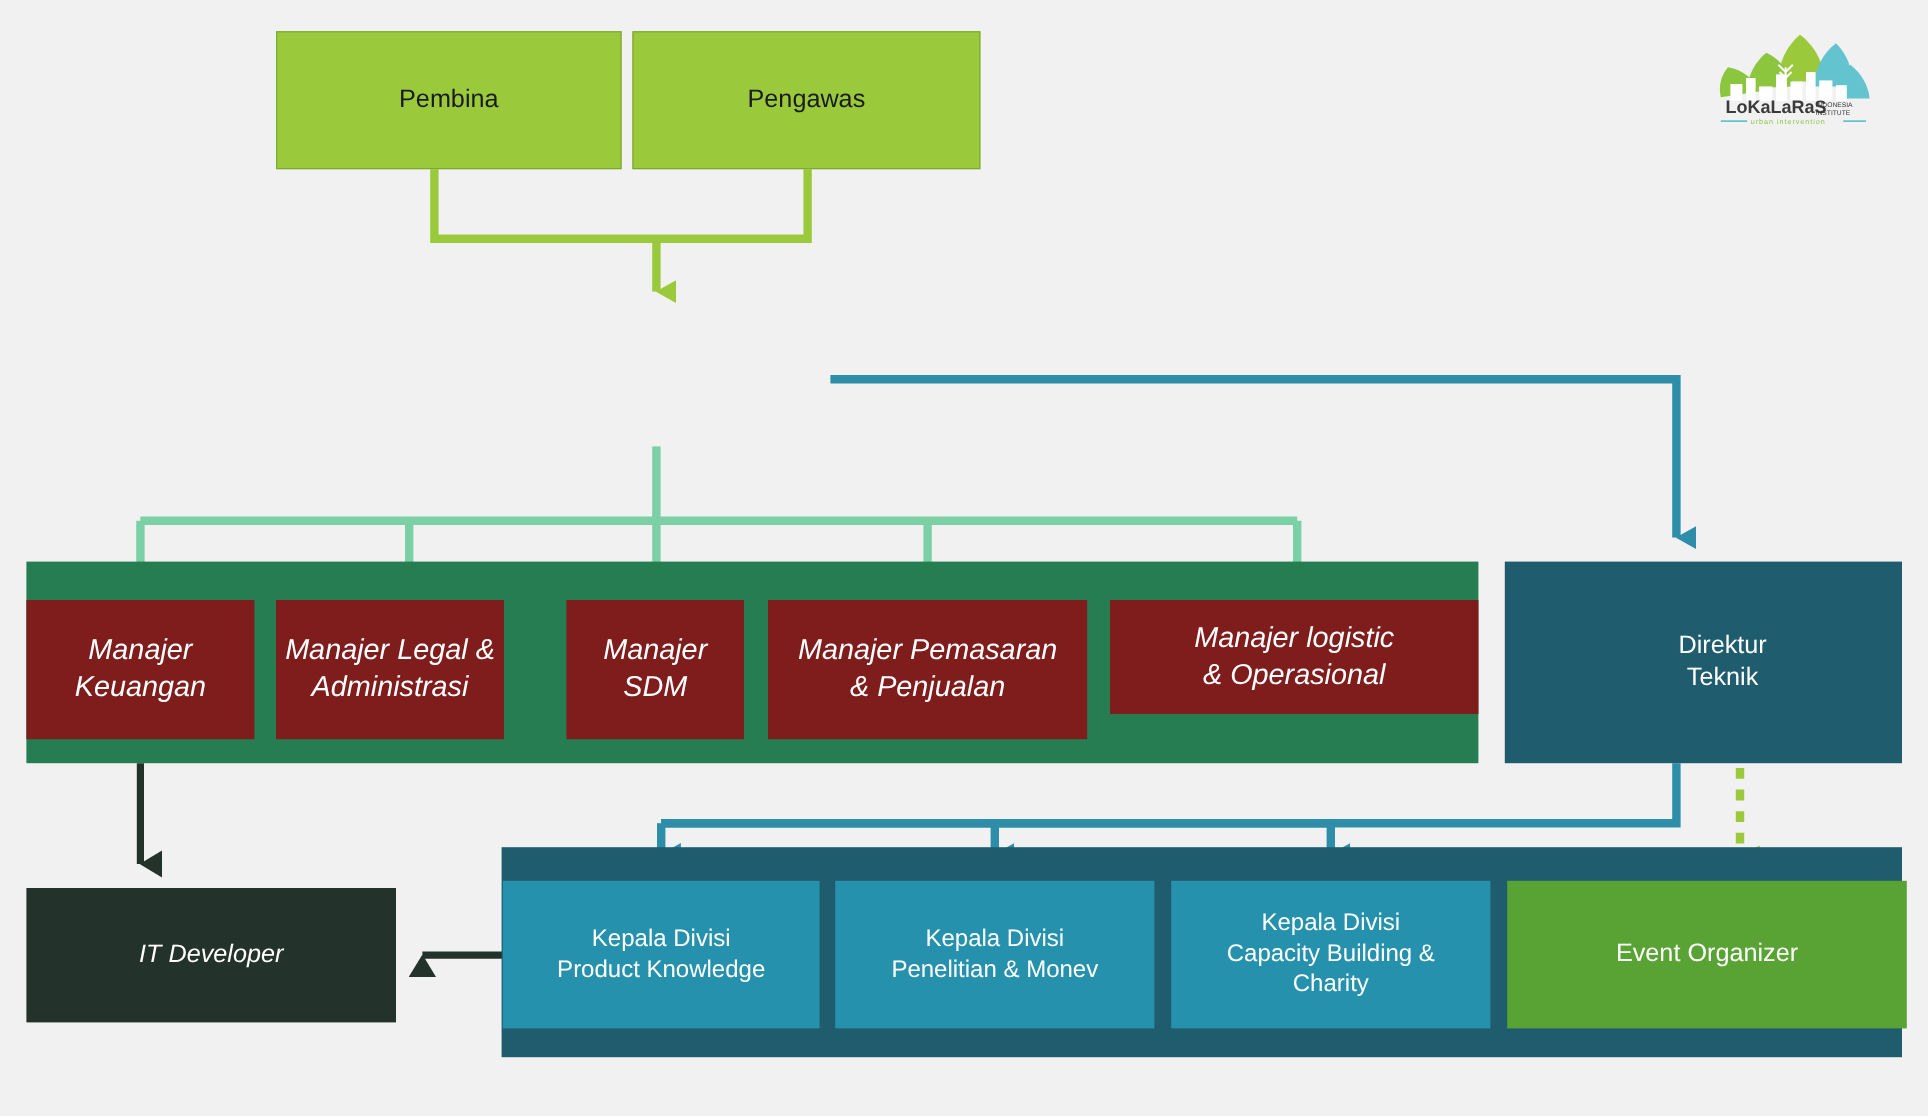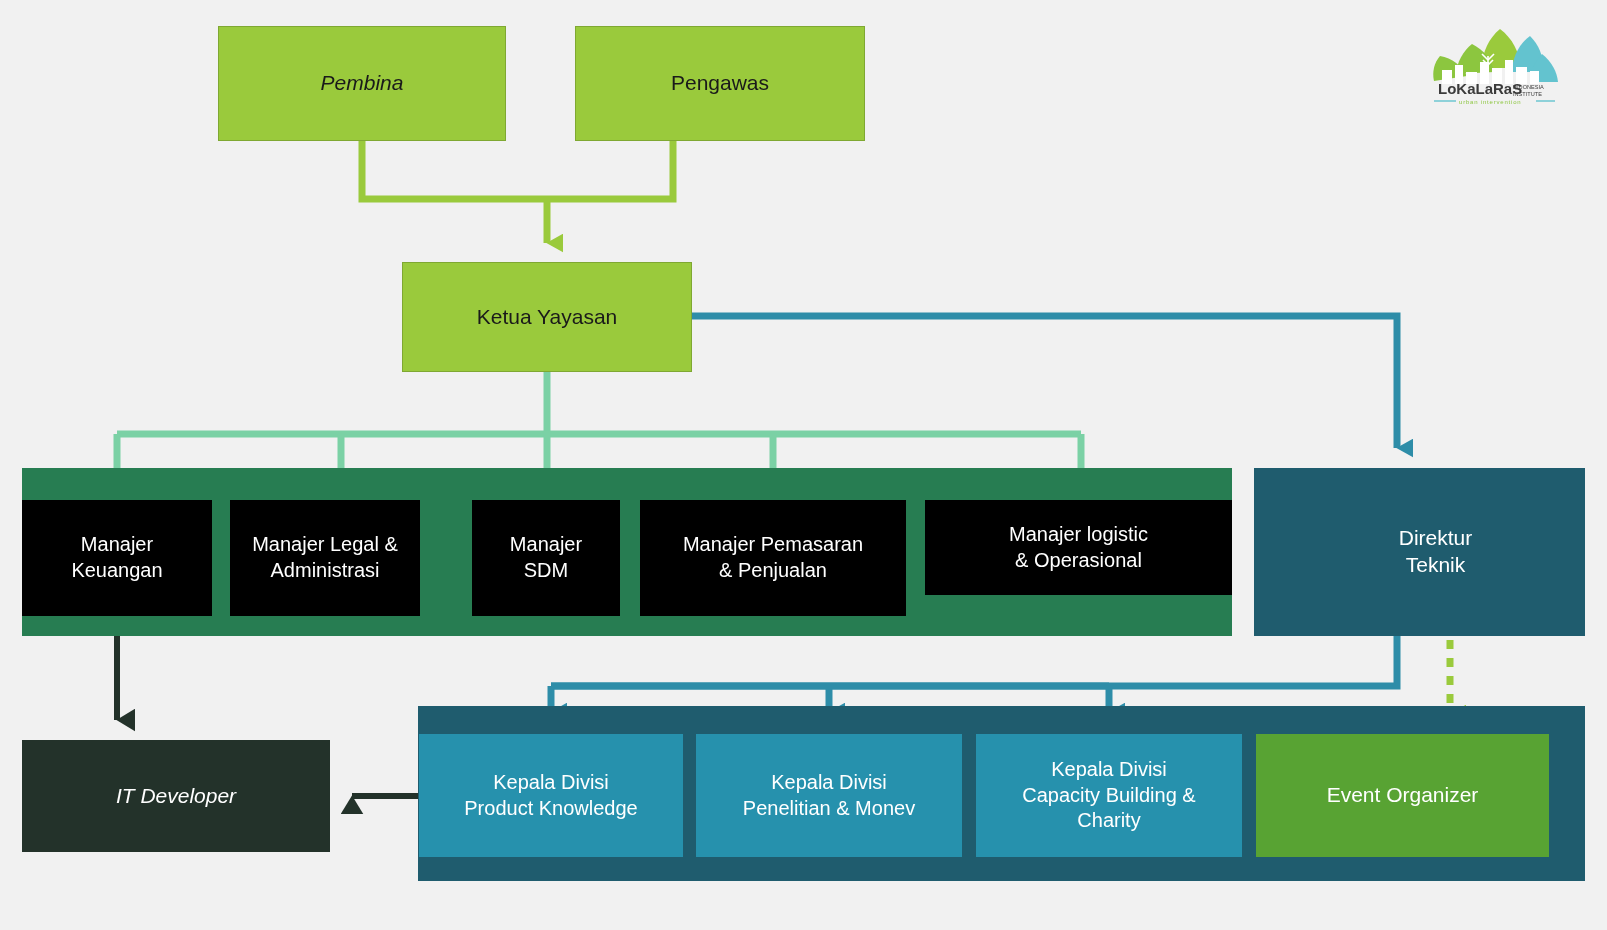--- a/index.html
+++ b/index.html
@@ -43,23 +43,24 @@
   
   .n-top {
     background: #9ACA3C;
     border: 1px solid #7FA832;
     color: #1a1a1a;
     font-size: 21px;
   }
   
   .band-green { background: #277D52; }
   .n-manager {
-    background: #000000;
-    color: #ffffff;
-    font-size: 20px;
+    background: #7f1d1d;
+    color: #ffffff;
+    font-size: 24px;
+    font-style: italic;
   }
   
   .n-director {
     background: #1F5C6E;
     color: #ffffff;
     font-size: 21px;
     padding-left: 32px;
   }
   
   .band-blue { background: #1F5C6E; }
@@ -149,31 +150,28 @@
 
     <g>
       <path d="M1450,640 L1450,714" fill="none" stroke="#9ACA3C" stroke-width="7" stroke-dasharray="9 9" marker-end="url(#ar-brightgreen)"></path>
     </g>
 
     <g>
       <path d="M420,796 L352,796" fill="none" stroke="#23322A" stroke-width="6" marker-end="url(#ar-dark-left)"></path>
     </g>
   </svg>
 
-  <div class="node n-top" style="left:218px;top:26px;width:288px;height:115px;font-style:italic;">
+  <div class="node n-top" style="left:230px;top:26px;width:288px;height:115px;">
     <span>Pembina</span>
   </div>
 
-  <div class="node n-top" style="left:527px;top:26px;width:290px;height:115px;margin-left:48px;">
+  <div class="node n-top" style="left:527px;top:26px;width:290px;height:115px;">
     <span>Pengawas</span>
   </div>
 
-  <div class="node n-top" style="left:402px;top:262px;width:290px;height:110px;">
-    <span>Ketua Yayasan</span>
-  </div>
 
   <div class="band band-green" style="left:22px;top:468px;width:1210px;height:168px;"></div>
 
   <div class="node n-manager" style="left:22px;top:500px;width:190px;height:116px;">
     <span>Manajer
 Keuangan</span>
   </div>
   <div class="node n-manager" style="left:230px;top:500px;width:190px;height:116px;">
     <span>Manajer Legal &amp;
 Administrasi</span>
@@ -204,21 +202,21 @@
   </div>
   <div class="node n-division" style="left:696px;top:734px;width:266px;height:123px;">
     <span>Kepala Divisi
 Penelitian &amp; Monev</span>
   </div>
   <div class="node n-division" style="left:976px;top:734px;width:266px;height:123px;">
     <span>Kepala Divisi
 Capacity Building &amp;
 Charity</span>
   </div>
-  <div class="node n-event" style="left:1256px;top:734px;width:293px;height:123px;">
+  <div class="node n-event" style="left:1256px;top:734px;width:333px;height:123px;">
     <span>Event Organizer</span>
   </div>
 
   <div class="node n-it" style="left:22px;top:740px;width:308px;height:112px;">
     <span>IT Developer</span>
   </div>
 
   <div id="logo">
     <svg viewBox="0 0 150 82" width="150" height="82" xmlns="http://www.w3.org/2000/svg">
 

